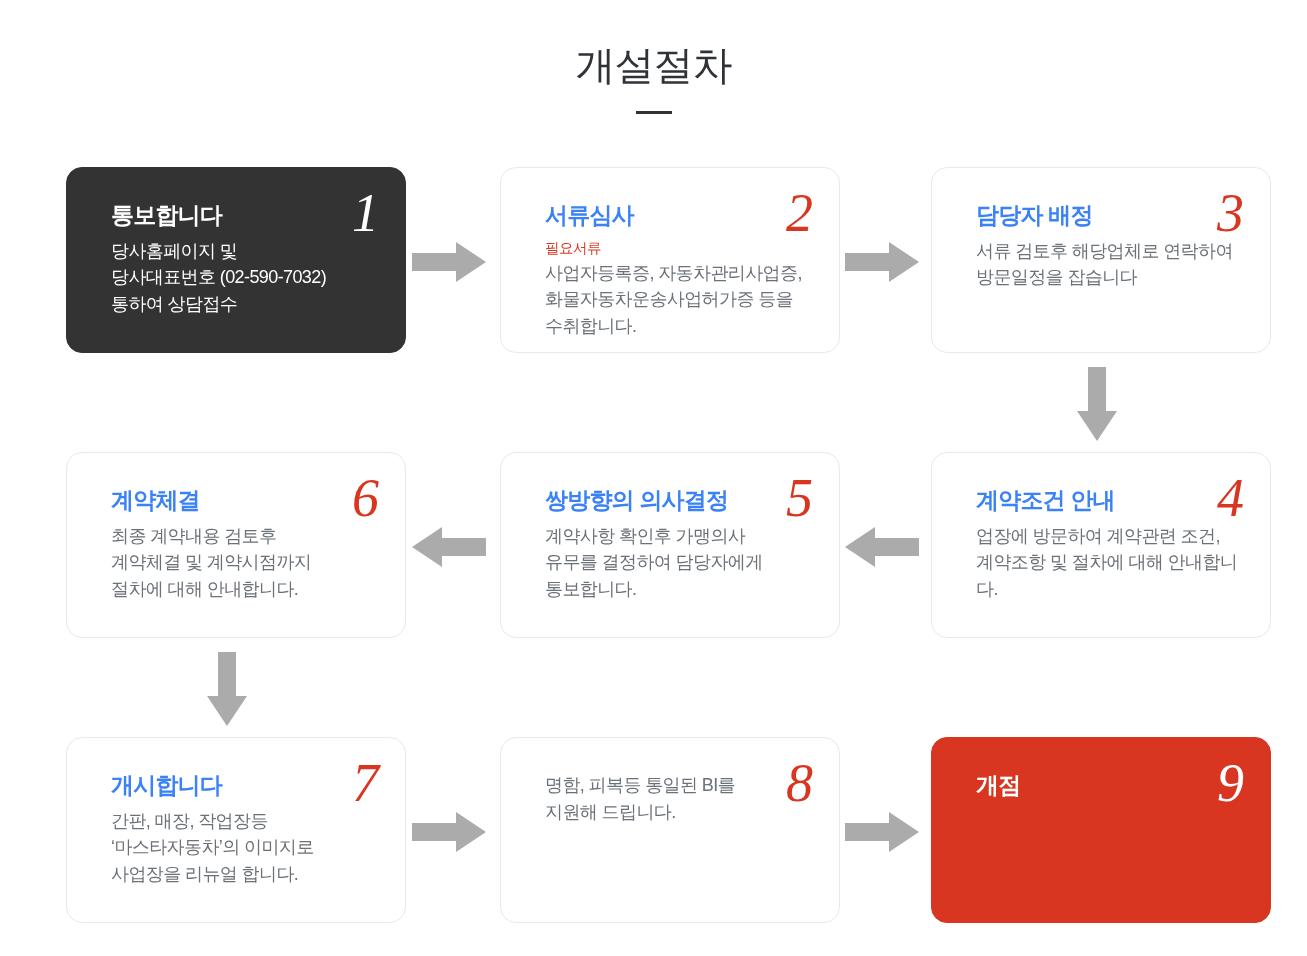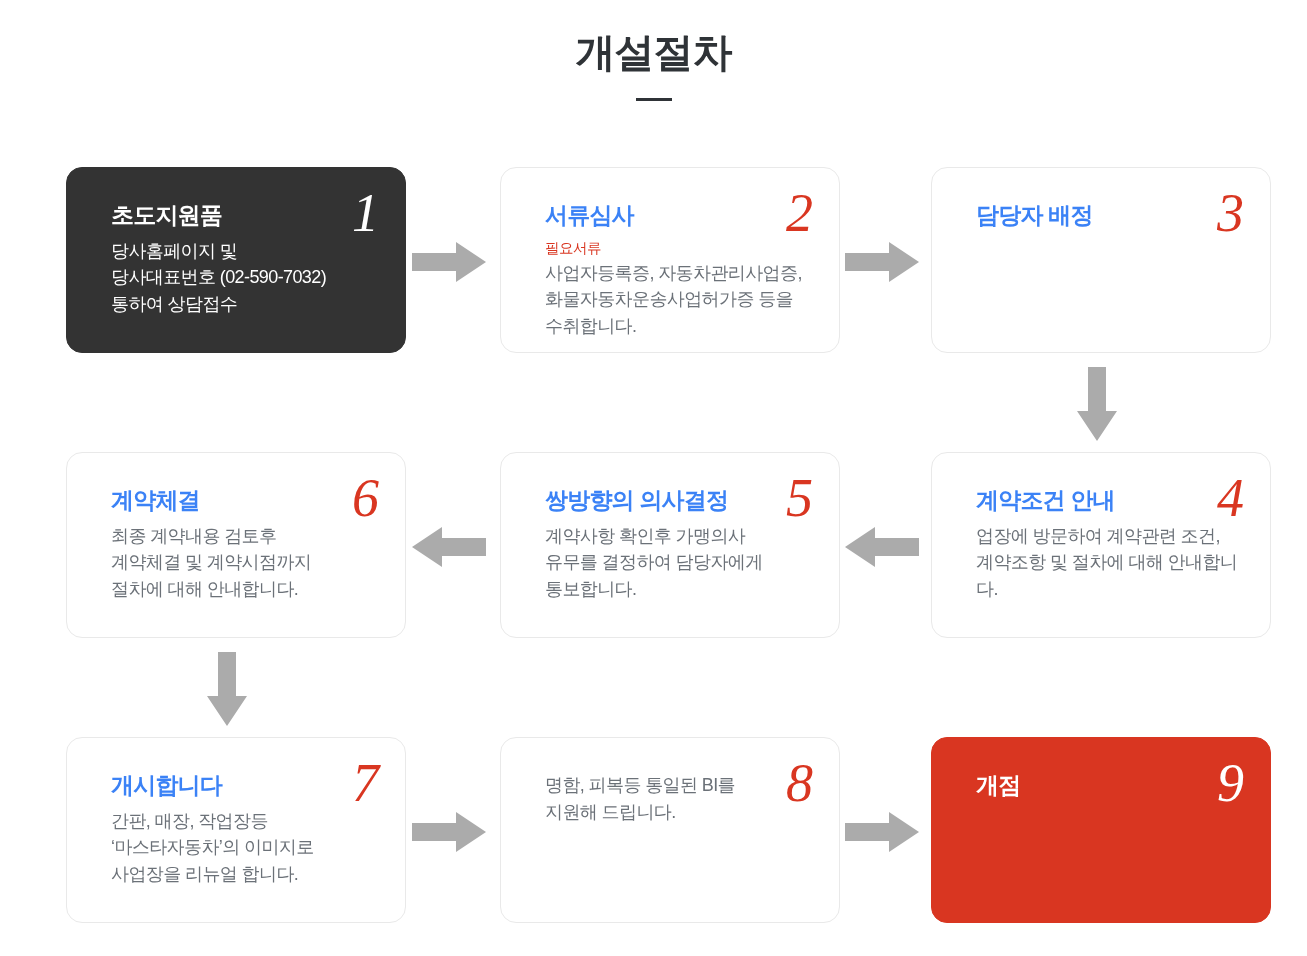--- a/index.html
+++ b/index.html
@@ -25,25 +25,25 @@
   
   .header {
     position: absolute;
     top: 30px;
     left: 0;
     width: 1307px;
     text-align: center;
   }
   .page-title {
     font-size: 40px;
-    font-weight: bold;
+    font-weight: normal;
     color: #2f3337;
     letter-spacing: -1px;
     line-height: 1.1;
-    margin: 0;
+    margin: 13px;
   }
   .title-divider {
     width: 36px;
     height: 3px;
     background: #2f3337;
     margin: 24px auto 0 auto;
   }
 
   
   .card {
@@ -149,38 +149,40 @@
 
 <div class="page">
 
   <div class="header">
     <h1 class="page-title">개설절차</h1>
     <div class="title-divider"></div>
   </div>
 
   <div class="card dark" id="card-1">
     <div class="card-number">1</div>
-    <div class="card-title">초도지원품</div>
+    <div class="card-title">통보합니다</div>
     <div class="card-body">당사홈페이지 및
 당사대표번호 (02-590-7032)
 통하여 상담접수</div>
   </div>
 
   <div class="card" id="card-2">
     <div class="card-number">2</div>
     <div class="card-title">서류심사</div>
     <div class="card-subhead">필요서류</div>
     <div class="card-body">사업자등록증, 자동차관리사업증,
 화물자동차운송사업허가증 등을
 수취합니다.</div>
   </div>
 
   <div class="card" id="card-3">
     <div class="card-number">3</div>
     <div class="card-title">담당자 배정</div>
+    <div class="card-body">서류 검토후 해당업체로 연락하여
+방문일정을 잡습니다</div>
   </div>
 
   <div class="card" id="card-4">
     <div class="card-number">4</div>
     <div class="card-title">계약조건 안내</div>
     <div class="card-body">업장에 방문하여 계약관련 조건,
 계약조항 및 절차에 대해 안내합니다.</div>
   </div>
 
   <div class="card" id="card-5">

